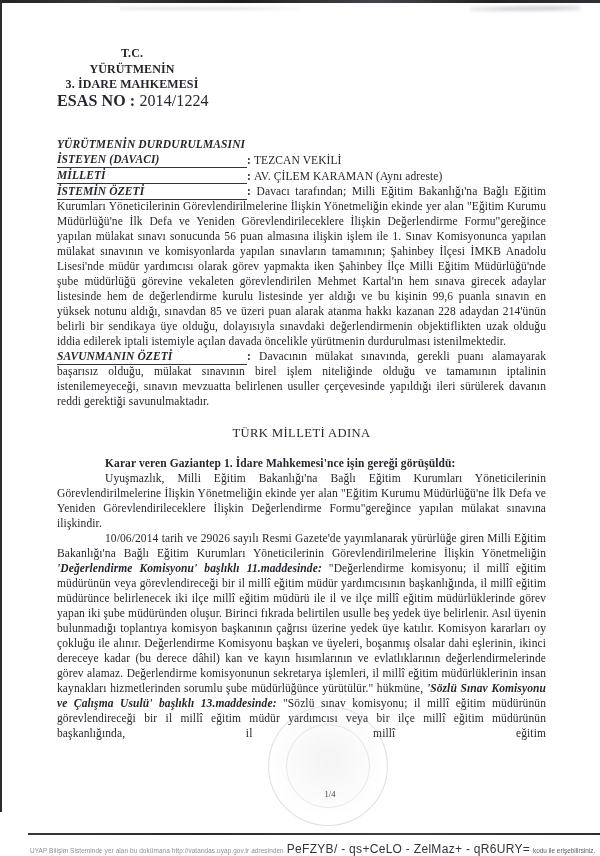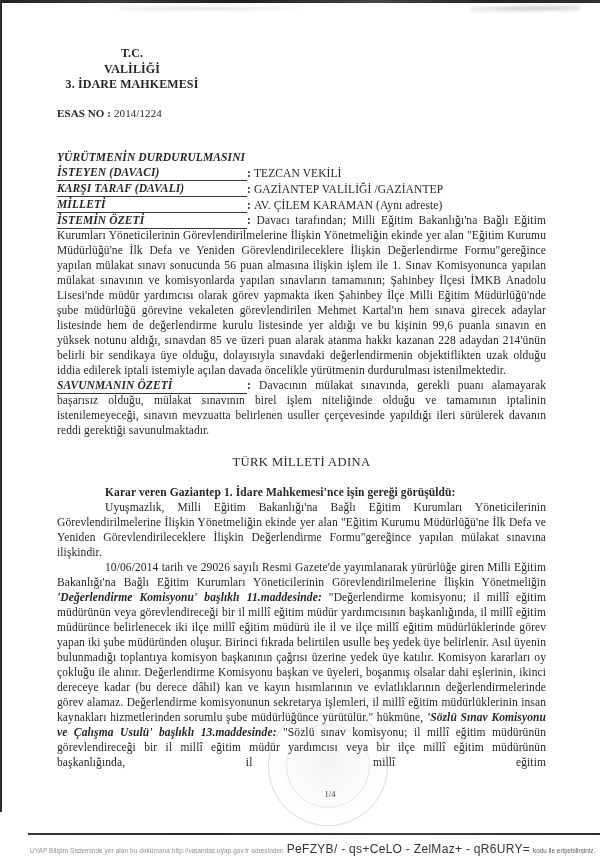--- a/index.html
+++ b/index.html
@@ -23,21 +23,21 @@
     background:radial-gradient(ellipse at 20% 50%, rgba(130,130,138,.18), transparent 60%),
                radial-gradient(ellipse at 65% 50%, rgba(130,130,138,.15), transparent 55%);
     filter:blur(1px);}
 
   .content{
     position:absolute;left:57px;top:46px;width:489px;
     font-size:11.5px;line-height:15px;
     letter-spacing:.1px;
   }
   .court-header{width:150px;text-align:center;font-weight:bold;font-size:12px;line-height:15.5px;}
-  .esas-line{margin-top:13px;font-size:11px;}
+  .esas-line{font-size:16px;}
   .esas-line .b{font-weight:bold;}
 
   .parties{margin-top:29px;}
   .row{white-space:nowrap;}
   .lbl{display:inline-block;width:190px;font-weight:bold;border-bottom:1.3px solid #33333b;
        vertical-align:bottom;font-style:italic;}
   .lbl.nounder{border-bottom:none;}
   .colon{font-weight:bold;}
   .cont-line{padding-left:196px;}
 
@@ -74,38 +74,35 @@
 <div class="page">
   <div class="edge-top"></div>
   <div class="edge-left"></div>
   <div class="noise-a"></div>
   <div class="noise-b"></div>
 
   <div class="content">
 
     <div class="court-header">
       <div>T.C.</div>
-      <div>VALİLİĞİ</div>
+      <div>YÜRÜTMENİN</div>
       <div>3. İDARE MAHKEMESİ</div>
     </div>
 
     <div class="esas-line">
       <span class="b">ESAS NO</span>
       <span class="b">: </span><span>2014/1224</span>
     </div>
 
     <div class="parties">
       <div class="row">
         <span class="lbl nounder">YÜRÜTMENİN DURDURULMASINI</span>
       </div>
       <div class="row">
         <span class="lbl">İSTEYEN (DAVACI)</span><span class="colon">: </span><span>TEZCAN VEKİLİ</span>
-      </div>
-      <div class="row">
-        <span class="lbl">KARŞI TARAF (DAVALI)</span><span class="colon">: </span><span>GAZİANTEP VALİLİĞİ /GAZİANTEP</span>
       </div>
       <div class="row">
         <span class="lbl">MİLLETİ</span><span class="colon">: </span><span>AV. ÇİLEM KARAMAN (Aynı adreste)</span>
       </div>
     </div>
 
     <p class="block">
       <span class="lbl">İSTEMİN ÖZETİ</span><span class="colon">: </span><span>Davacı tarafından; Milli Eğitim Bakanlığı'na Bağlı Eğitim Kurumları Yöneticilerinin Görevlendirilmelerine İlişkin Yönetmeliğin ekinde yer alan "Eğitim Kurumu Müdürlüğü'ne İlk Defa ve Yeniden Görevlendirileceklere İlişkin Değerlendirme Formu"gereğince yapılan mülakat sınavı sonucunda 56 puan almasına ilişkin işlem ile 1. Sınav Komisyonunca yapılan mülakat sınavının ve komisyonlarda yapılan sınavların tamamının; Şahinbey İlçesi İMKB Anadolu Lisesi'nde müdür yardımcısı olarak görev yapmakta iken Şahinbey İlçe Milli Eğitim Müdürlüğü'nde şube müdürlüğü görevine vekaleten görevlendirilen Mehmet Kartal'ın hem sınava girecek adaylar listesinde hem de değerlendirme kurulu listesinde yer aldığı ve bu kişinin 99,6 puanla sınavın en yüksek notunu aldığı, sınavdan 85 ve üzeri puan alarak atanma hakkı kazanan 228 adaydan 214'ünün belirli bir sendikaya üye olduğu, dolayısıyla sınavdaki değerlendirmenin objektiflikten uzak olduğu iddia edilerek iptali istemiyle açılan davada öncelikle yürütmenin durdurulması istenilmektedir.</span>
     </p>
 

